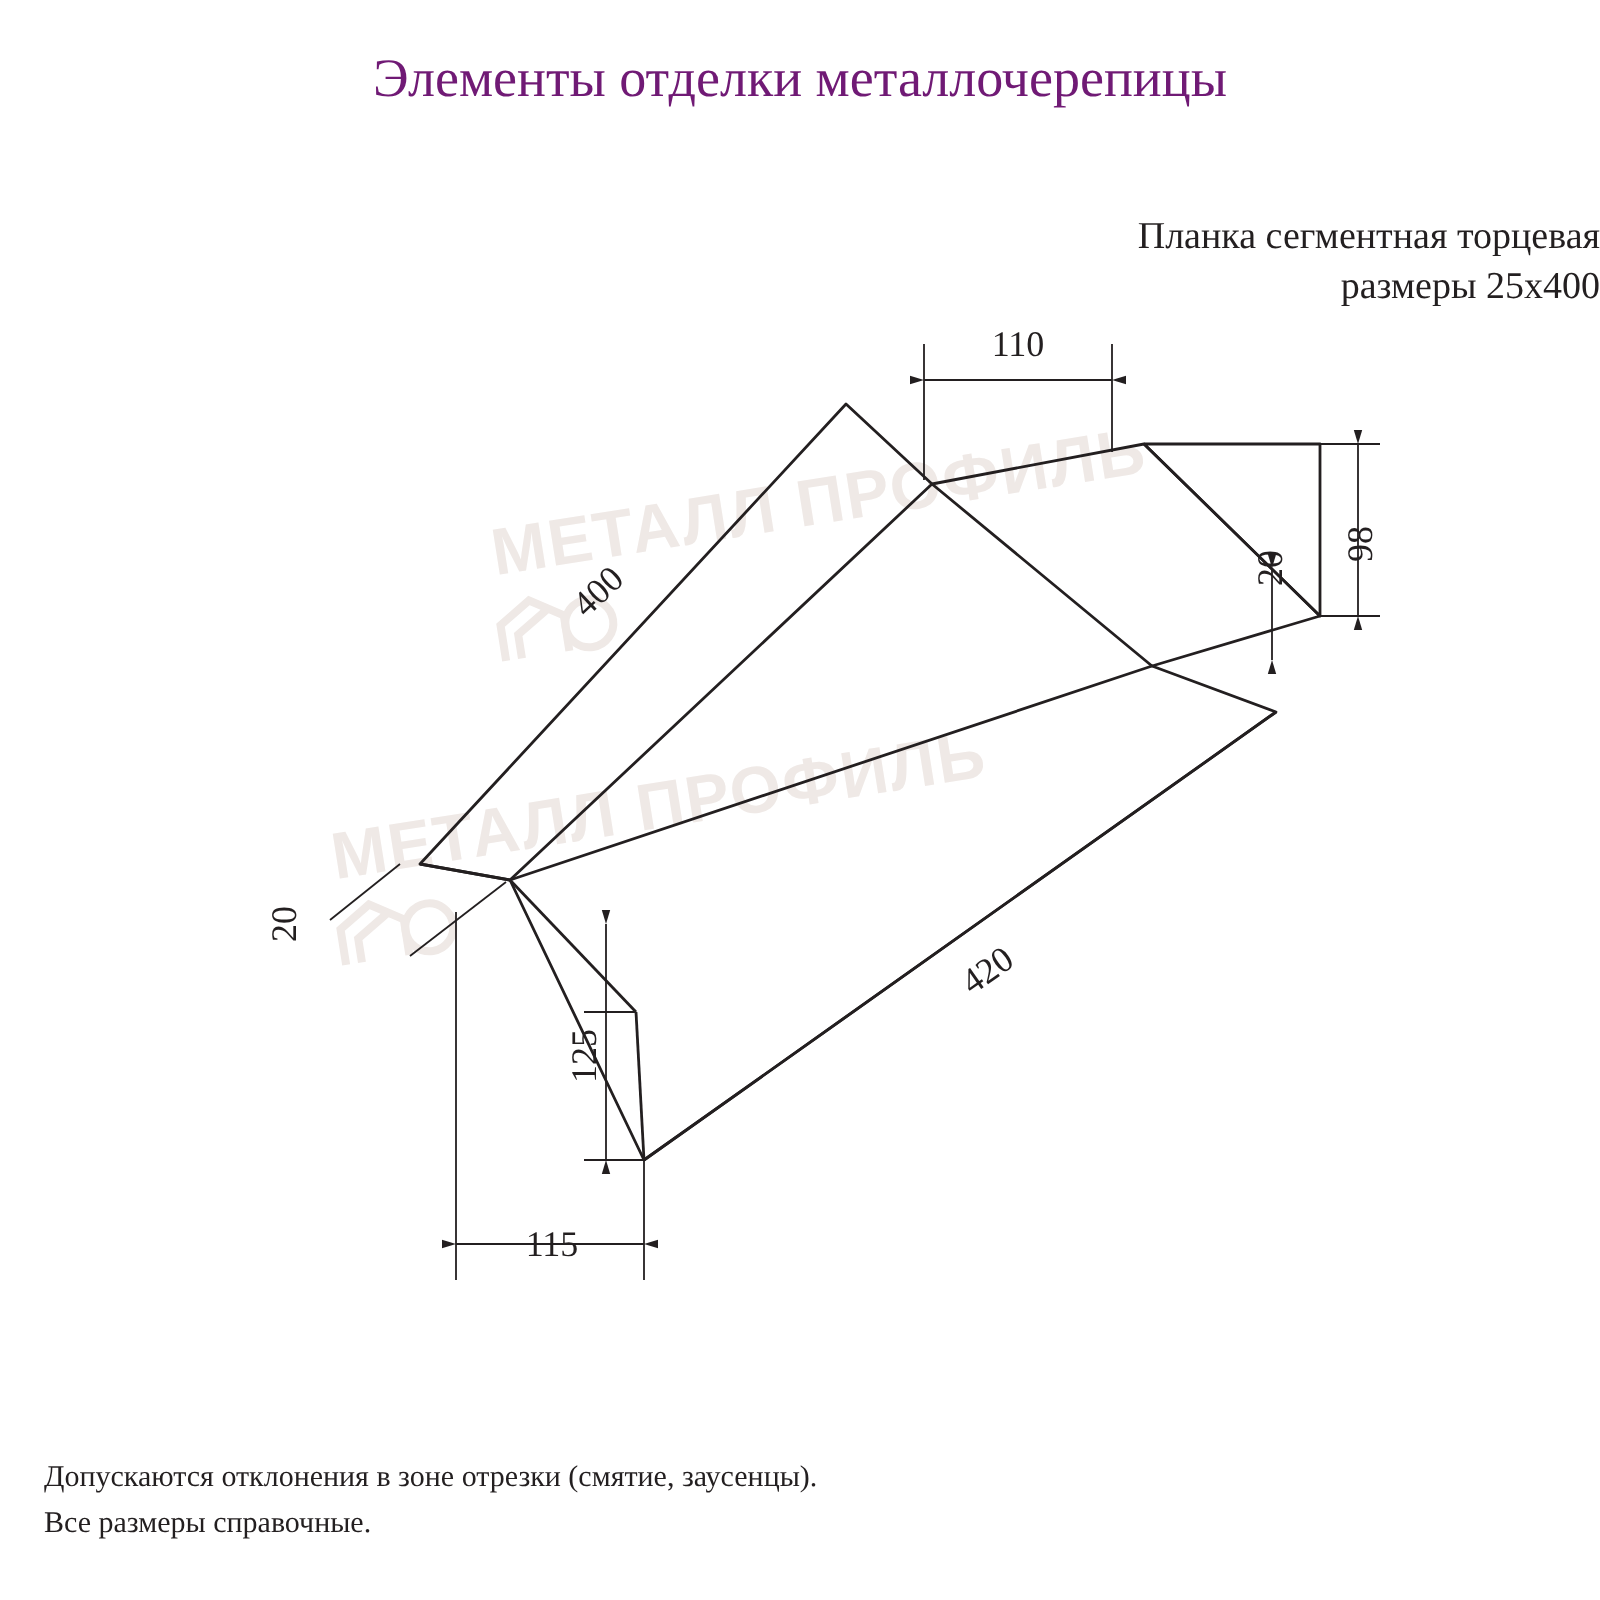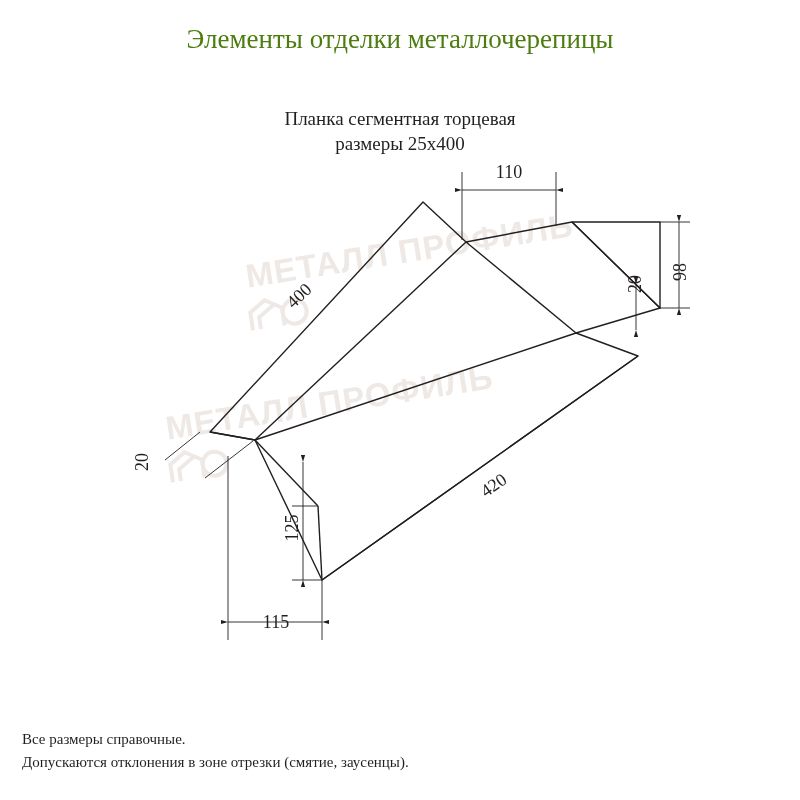--- a/index.html
+++ b/index.html
@@ -20,29 +20,29 @@
     inset: 0;
   }
   .title {
     position: absolute;
     top: 24px;
     left: 0;
     width: 800px;
     text-align: center;
     font-size: 27px;
     font-family: "Liberation Serif", serif;
-    color: #4d7c0f;
+    color: #701a75;
     letter-spacing: 0px;
   }
   .subtitle {
     position: absolute;
     top: 106px;
     left: 0;
     width: 800px;
-    text-align: center;
+    text-align: right;
     font-size: 19px;
     line-height: 25px;
     font-family: "Liberation Serif", serif;
     color: #231f20;
   }
   .drawing {
     position: absolute;
     top: 0;
     left: 0;
     width: 800px;
@@ -194,17 +194,17 @@
 
     <g stroke="#231f20" stroke-width="0.9" fill="none">
       <line x1="228" y1="456" x2="228" y2="640"></line>
       <line x1="322" y1="580" x2="322" y2="640"></line>
       <line x1="228" y1="622" x2="322" y2="622" marker-start="url(#arrS)" marker-end="url(#arrE)"></line>
     </g>
     <text x="276" y="628" font-size="18" text-anchor="middle">115</text>
   </svg>
 
   <div class="footnotes">
+    <div>Допускаются отклонения в зоне отрезки (смятие, заусенцы).</div>
     <div>Все размеры справочные.</div>
-    <div>Допускаются отклонения в зоне отрезки (смятие, заусенцы).</div>
   </div>
 
 </div>
 
 </body></html>

